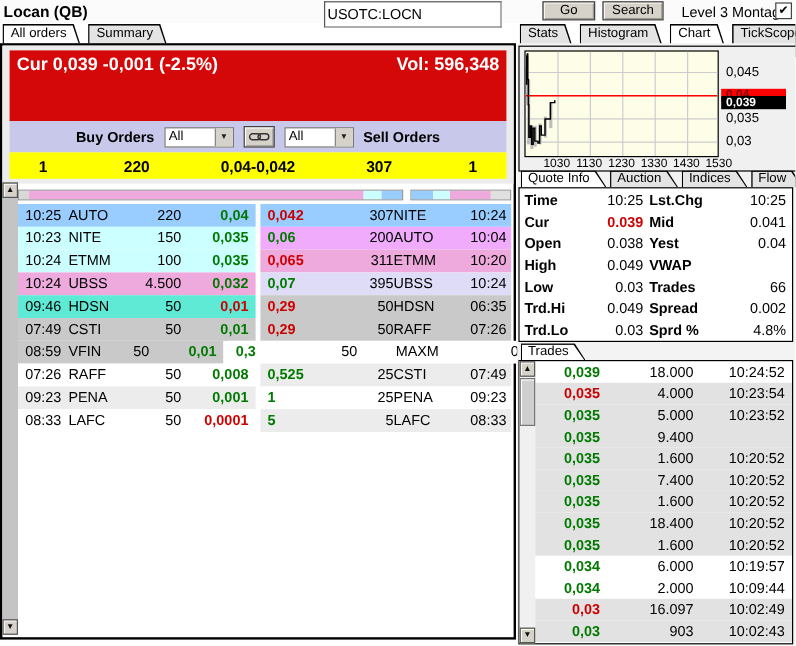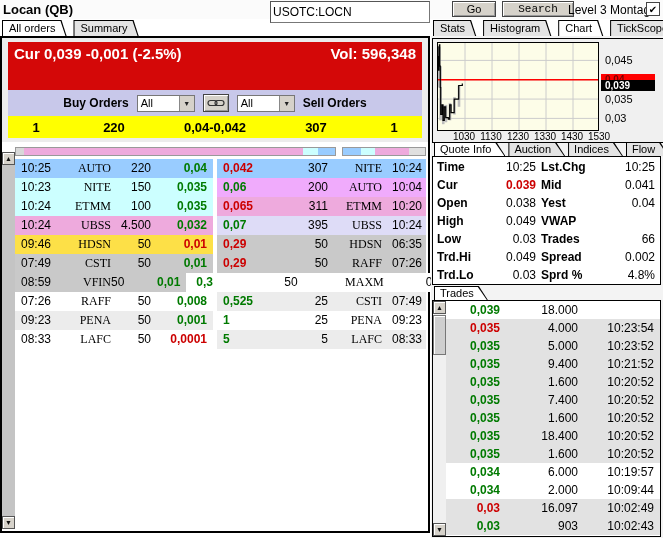--- a/index.html
+++ b/index.html
@@ -3,47 +3,47 @@
 <meta charset="utf-8">
 <style>
   * { margin:0; padding:0; box-sizing:border-box; }
   html,body { background:#fff; }
   body { font-family:"Liberation Sans","DejaVu Sans",sans-serif; font-size:11px; color:#000; }
   #app { position:relative; width:663px; height:538px; background:#fff; overflow:hidden; }
 
   
   .topbar { position:absolute; left:0; top:0; width:663px; height:19px; background:#fbfbfb; }
   .win-title { position:absolute; left:3px; top:2px; font-size:13px; font-weight:bold; }
-  .symbol-input { position:absolute; left:270px; top:1px; width:160px; height:16px;
+  .symbol-input { position:absolute; left:270px; top:1px; width:148px; height:16px;
     border:1px solid #777; border-top-color:#555; border-left-color:#555; background:#fff;
     font-family:inherit; font-size:12px; padding:10px 2px; }
   .btn3d { position:absolute; top:1px; height:16px; background:var(--btn_face); border:1px solid #444;
     box-shadow:inset 1px 1px 0 #fff, inset -1px -1px 0 #999; font-family:inherit; font-size:11px; cursor:default; }
   .go-btn { left:452px; width:44px; }
-  .search-btn { left:502px; width:72px;font-family:Liberation Mono, monospace; }
+  .search-btn { left:502px; width:51px; }
   .montage-label { position:absolute; left:568px; top:3px; font-size:12px; }
   .montage-check { position:absolute; left:646px; top:2px; width:14px; height:14px; background:#fff;
     border:1px solid #444; text-align:center; line-height:13px; font-size:10px; }
 
   
   .tabrow { position:absolute; top:20px; height:17px; white-space:nowrap; }
   .tabrow.left { left:2px; }
   .tabrow.right { left:433px; }
   .tab { display:inline-block; vertical-align:bottom; background:#000; margin-right:3px;
     clip-path:polygon(0 0, calc(100% - 9px) 0, 100% 100%, 0 100%); }
   .tab > span { display:inline-block; margin:1px 1px 0 1px; background:#e4e4e4;
     clip-path:polygon(0 0, calc(100% - 9px) 0, 100% 100%, 0 100%); padding:1px 14px 14px 6px; font-size:11px; }
   .tab.active > span { background:#fff; }
   .subtabs { position:absolute; height:14px; }
   .subtabs .tab > span { padding:0 13px 1px 5px; font-size:11px; }
 
   
   .left-panel { position:absolute; left:0; top:36px; width:430px; height:497px; border:2px solid #000; background:#fff; }
   .head-block { background:#ececec; padding:4px 6px; }
-  .red-header { height:48px; background:var(--header_bg); color:#fff; font-size:15px; font-weight:bold; padding:3px 6px; }
+  .red-header { height:59px; background:var(--header_bg); color:#fff; font-size:15px; font-weight:bold; padding:3px 6px; }
   .red-header .line { display:flex; justify-content:space-between; }
   .filter-row { height:26px; background:var(--filter_bg); display:flex; align-items:center; justify-content:center; gap:8px; }
   .filter-row .flabel { font-weight:bold; font-size:12px; }
   .select { display:inline-flex; width:58px; height:17px; background:#fff; border:1px solid #777; align-items:center; }
   .select .sel-val { flex:1; padding-left:3px; font-size:11px; }
   .select .sel-arrow { width:15px; height:15px; background:var(--btn_face); border-left:1px solid #888;
     text-align:center; font-size:7px; line-height:15px; color:#222; }
   .chain-btn { width:26px; height:18px; background:var(--btn_face); border:1px solid #444;
     box-shadow:inset 1px 1px 0 #fff, inset -1px -1px 0 #999; display:inline-flex; align-items:center; justify-content:center; }
   .best-row { height:22px; background:var(--best_bg); display:grid; grid-template-columns:56px 100px 1fr 100px 56px;
@@ -53,21 +53,21 @@
   .depth-bar.bid { width:321px; }
   .depth-bar.ask { width:84px; }
   .depth-seg { height:100%; }
 
   .book { margin-left:13px; }
   .book-row { display:flex; height:19px; line-height:19px; font-size:12px; }
   .half { display:flex; }
   .half.bid { width:198px; margin-right:4px; }
   .half.ask { flex:1; margin-right:2px; }
   .c-time { width:42px; padding-left:6px; }
-  .c-mm { width:54px; text-align:right;font-family:Liberation Serif, serif; }
+  .c-mm { width:54px; text-align:left; }
   .c-size { flex:1; text-align:right; }
   .c-price { width:62px; text-align:right; padding-right:6px; font-weight:bold; }
   .half.ask .c-price { text-align:left; padding:0 0 0 6px; }
   .half.ask .c-time { width:44px; text-align:right; padding:0 4px 0 0; }
   .up { color:var(--up); } .down { color:var(--down); }
 
   
   .vscroll { position:absolute; width:13px; background:#c4c4c4; }
   .book-scroll { left:0; top:114px; bottom:2px; }
   .sb-btn { position:absolute; left:0; width:13px; height:13px; background:var(--btn_face); border:1px solid #555;
@@ -216,21 +216,21 @@
             <span class="c-price up">0,032</span>
           </div>
           <div class="half ask" style="background: rgb(222, 220, 247);">
             <span class="c-price up">0,07</span>
             <span class="c-size">395</span>
             <span class="c-mm">UBSS</span>
             <span class="c-time">10:24</span>
           </div>
         </div>
         <div class="book-row">
-          <div class="half bid" style="background: #fde047;">
+          <div class="half bid" style="background: #5eead4;">
             <span class="c-time">09:46</span>
             <span class="c-mm">HDSN</span>
             <span class="c-size">50</span>
             <span class="c-price down">0,01</span>
           </div>
           <div class="half ask" style="background: rgb(201, 201, 201);">
             <span class="c-price down">0,29</span>
             <span class="c-size">50</span>
             <span class="c-mm">HDSN</span>
             <span class="c-time">06:35</span>
@@ -390,35 +390,35 @@
   <div class="trades-box">
     <div class="vscroll trades-scroll">
       <span class="sb-btn up">▲</span>
       <span class="sb-thumb" style="top:14px;height:40px;"></span>
       <span class="sb-btn down">▼</span>
     </div>
     <div class="trades" id="trades">
         <div class="trade-row band-w">
           <span class="t-price up">0,039</span>
           <span class="t-size">18.000</span>
+          <span class="t-time">10:24:52</span>
         </div>
         <div class="trade-row band-g">
           <span class="t-price down">0,035</span>
           <span class="t-size">4.000</span>
           <span class="t-time">10:23:54</span>
         </div>
         <div class="trade-row band-g">
           <span class="t-price up">0,035</span>
           <span class="t-size">5.000</span>
           <span class="t-time">10:23:52</span>
         </div>
         <div class="trade-row band-g">
           <span class="t-price up">0,035</span>
           <span class="t-size">9.400</span>
-          <span class="t-time">10:21:52</span>
         </div>
         <div class="trade-row band-g">
           <span class="t-price up">0,035</span>
           <span class="t-size">1.600</span>
           <span class="t-time">10:20:52</span>
         </div>
         <div class="trade-row band-g">
           <span class="t-price up">0,035</span>
           <span class="t-size">7.400</span>
           <span class="t-time">10:20:52</span>

